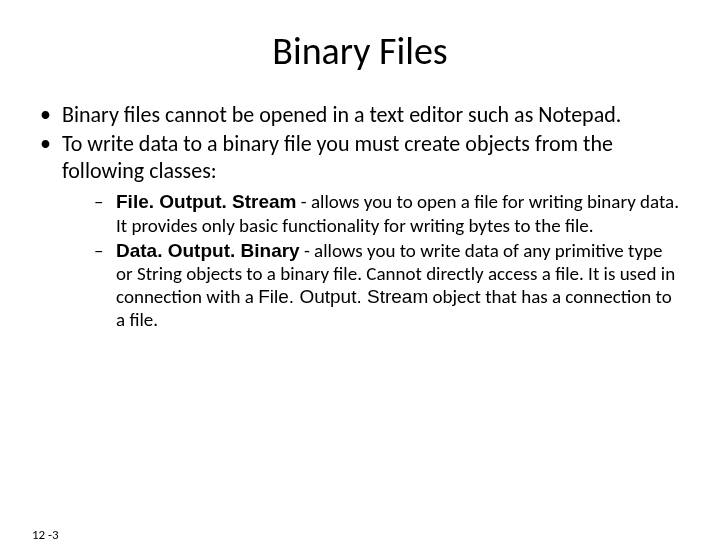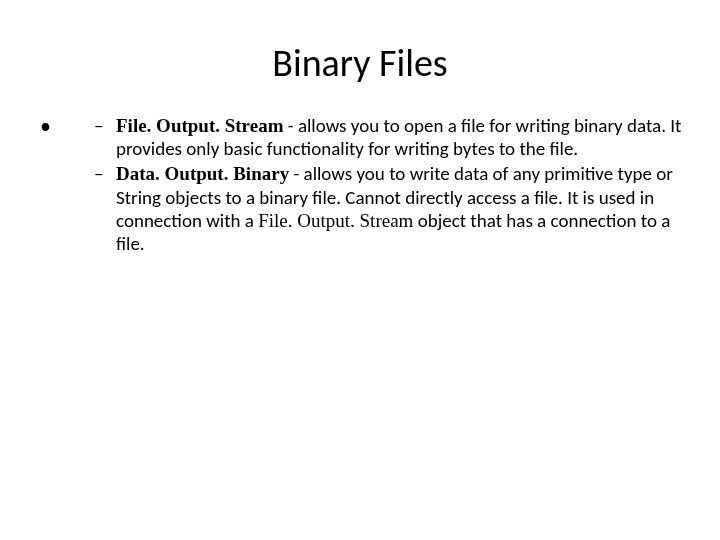--- a/index.html
+++ b/index.html
@@ -15,21 +15,21 @@
   .slide {
     position: relative;
     width: 720px;
     height: 540px;
     box-sizing: border-box;
   }
   .title {
     text-align: center;
     font-size: 38px;
     font-weight: 400;
-    margin-top: 40px;
+    margin-top: 28px;
     margin-bottom: 28px;
     letter-spacing: 0px;
   }
   .content {
     padding: 0 30px 0 30px;
   }
   ul.level1 {
     list-style: none;
     padding-left: 0;
     margin: 0;
@@ -62,21 +62,21 @@
     margin-bottom: 2px;
   }
   ul.level2 > li::before {
     content: "–";
     position: absolute;
     left: 32px;
     top: 0;
     font-size: 19px;
   }
   .mono {
-    font-family: Liberation Serif, serif;
+    font-family: Liberation Sans, sans-serif;
   }
   .bold {
     font-weight: bold;
   }
   .pagenum {
     position: absolute;
     left: 32px;
     bottom: 26px;
     font-size: 13px;
   }
@@ -84,20 +84,24 @@
 </head>
 <body>
 
 <div class="slide">
 
   <div class="title">Binary Files</div>
 
   <div class="content">
     <ul class="level1">
       <li>
+        <span>Binary files cannot be opened in a text editor such as Notepad.</span>
+      </li>
+      <li>
+        <span>To write data to a binary file you must create objects from the following classes:</span>
         <ul class="level2">
           <li>
             <span class="mono bold">File. Output. Stream</span><span> - allows you to open a file for writing binary data. It provides only basic functionality for writing bytes to the file.</span>
           </li>
           <li>
             <span class="mono bold">Data. Output. Binary</span><span> - allows you to write data of any primitive type or String objects to a binary file. Cannot directly access a file. It is used in connection with a </span><span class="mono">File. Output. Stream</span><span> object that has a connection to a file.</span>
           </li>
         </ul>
       </li>
     </ul>

